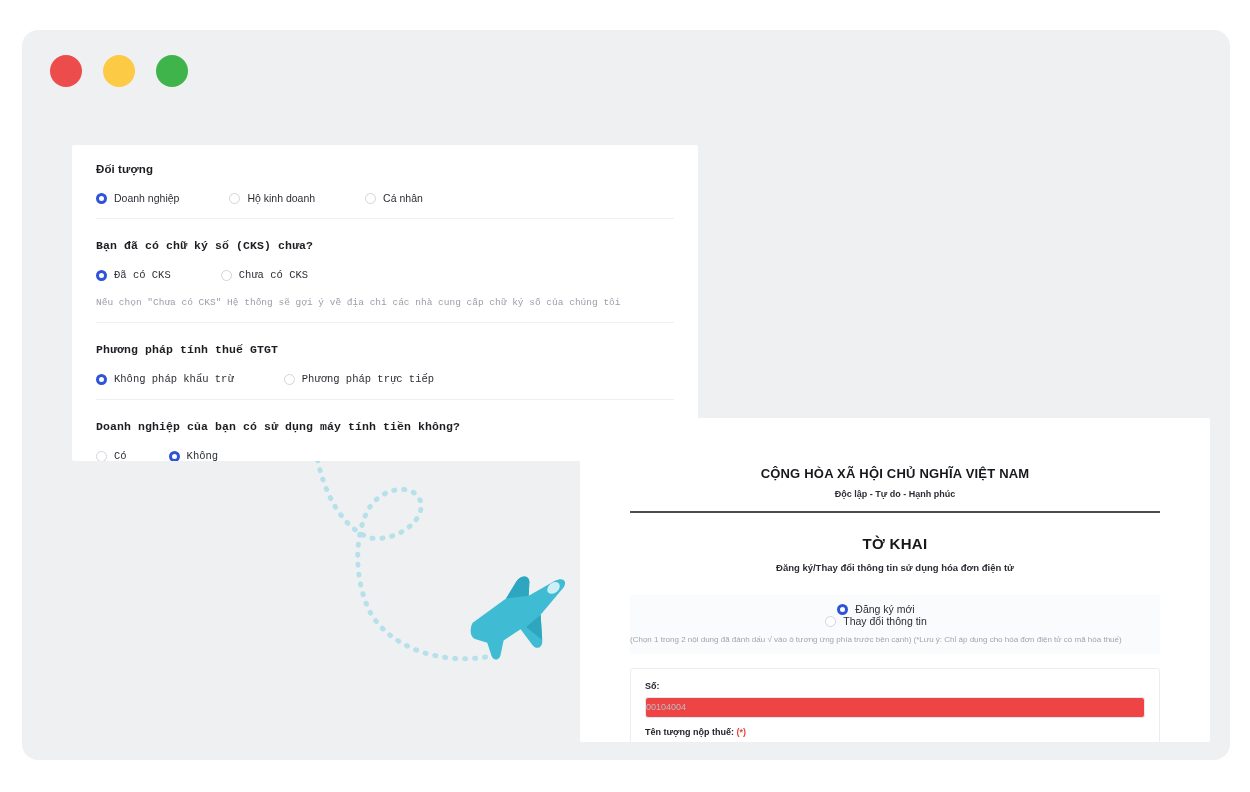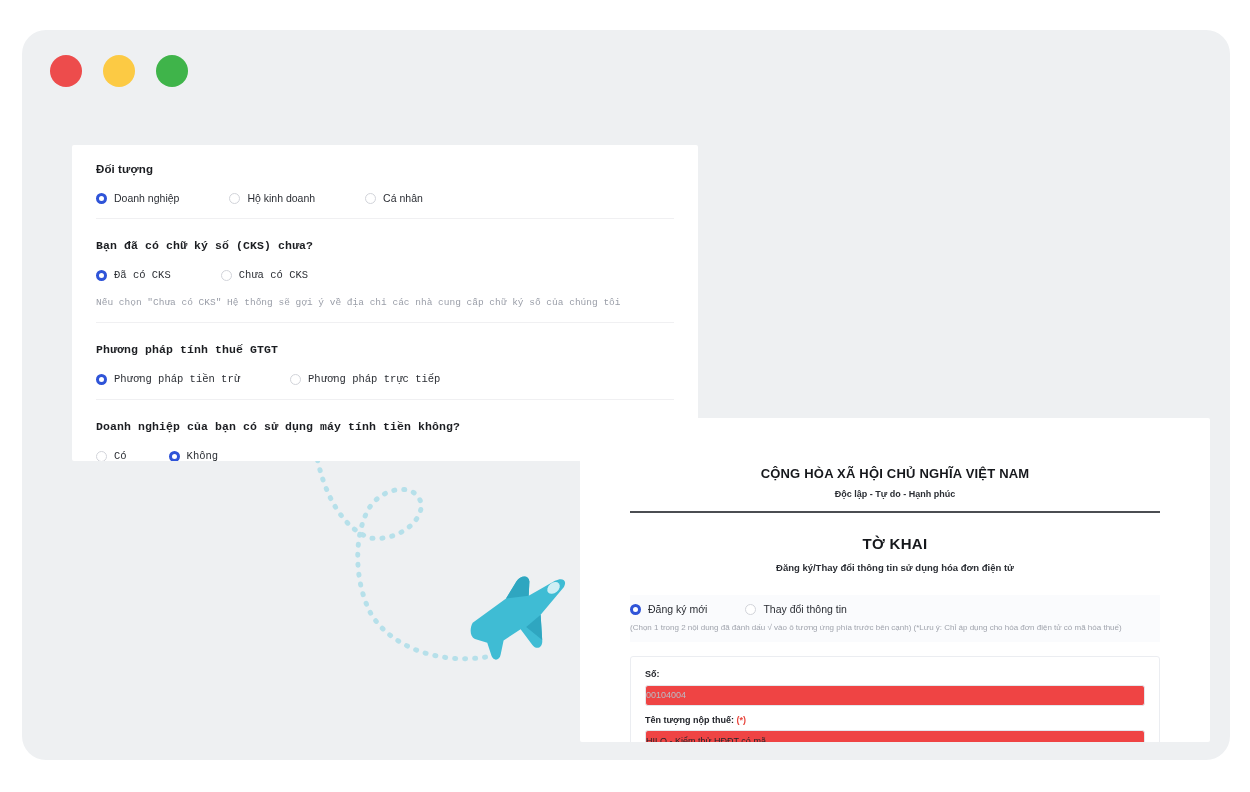--- a/index.html
+++ b/index.html
@@ -17,21 +17,21 @@
     width: 1250px; height: 792px;
     background: #ffffff;
   }
 
   
   .app-frame {
     position: absolute;
     left: 22px; top: 30px;
     width: 1208px; height: 730px;
     background: #eef0f2;
-    border-radius: 24px;
+    border-radius: 16px;
     overflow: hidden;
   }
 
   
   .traffic-lights {
     position: absolute;
     left: 28px; top: 25px;
     display: flex;
     gap: 21px;
   }
@@ -150,21 +150,21 @@
     font-weight: bold;
     color: #2b2e34;
     margin-top: 10px;
   }
 
   .choice-band {
     margin-top: 22px;
     background: #fafbfd;
     padding: 8px 0 10px 0;
   }
-  .choice-row { display: flex; align-items: center; }
+  .choice-row { display: flex; align-items: center; flex-direction: column; }
   .choice-note {
     font-size: 8px;
     color: #a0a4ad;
     margin-top: 8px;
   }
 
   .fields-box {
     margin-top: 14px;
     border: 1px solid #ebedf1;
     border-radius: 3px;
@@ -270,21 +270,21 @@
             </label>
           </div>
           <div class="q-hint">Nếu chọn "Chưa có CKS" Hệ thống sẽ gợi ý về địa chỉ các nhà cung cấp chữ ký số của chúng tôi</div>
         </div>
 
         <div class="q-block">
           <div class="q-title">Phương pháp tính thuế GTGT</div>
           <div class="radio-row">
             <label class="radio-opt">
               <span class="rdo on"></span>
-              <span>Phương pháp tiền trừ</span>
+              <span>Không pháp khấu trừ</span>
             </label>
             <label class="radio-opt">
               <span class="rdo"></span>
               <span>Phương pháp trực tiếp</span>
             </label>
           </div>
         </div>
 
         <div class="q-block">
           <div class="q-title">Doanh nghiệp của bạn có sử dụng máy tính tiền không?</div>

